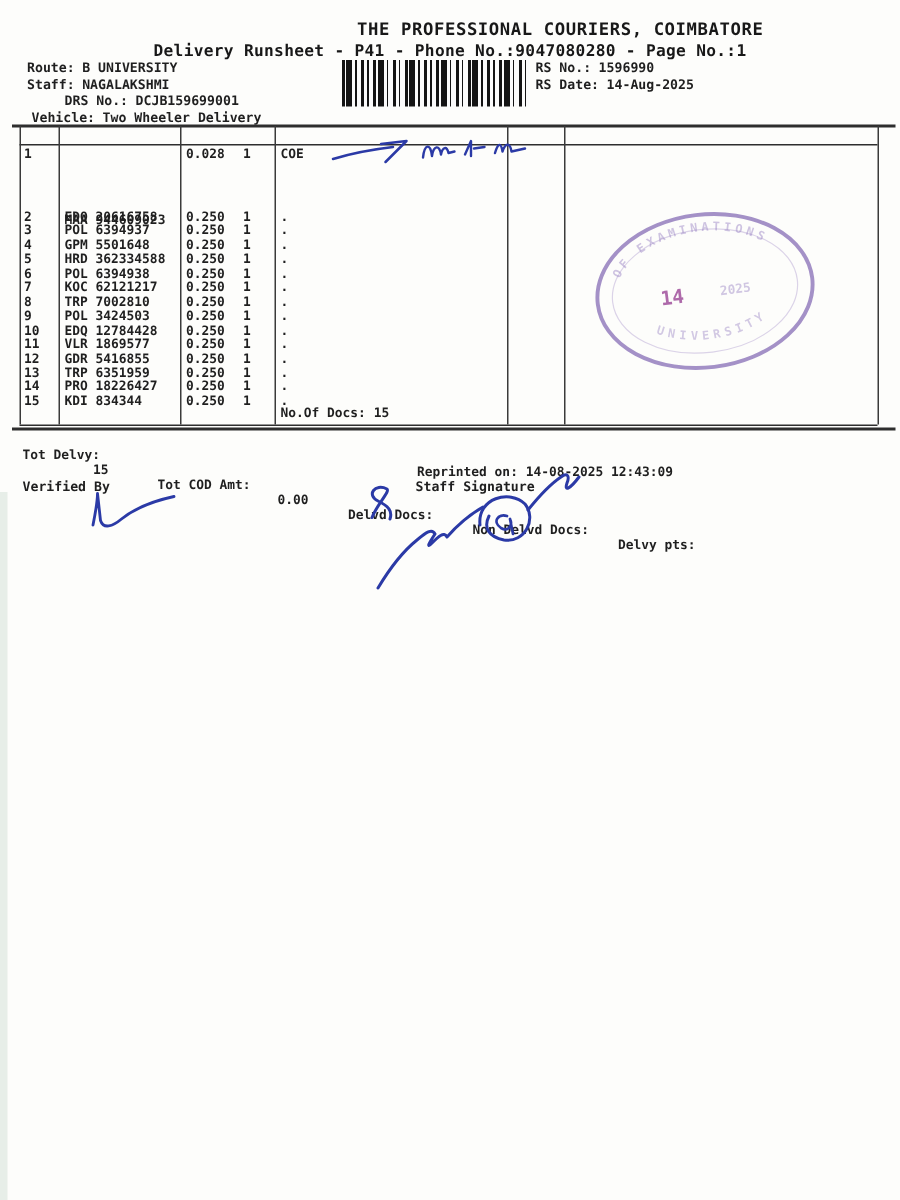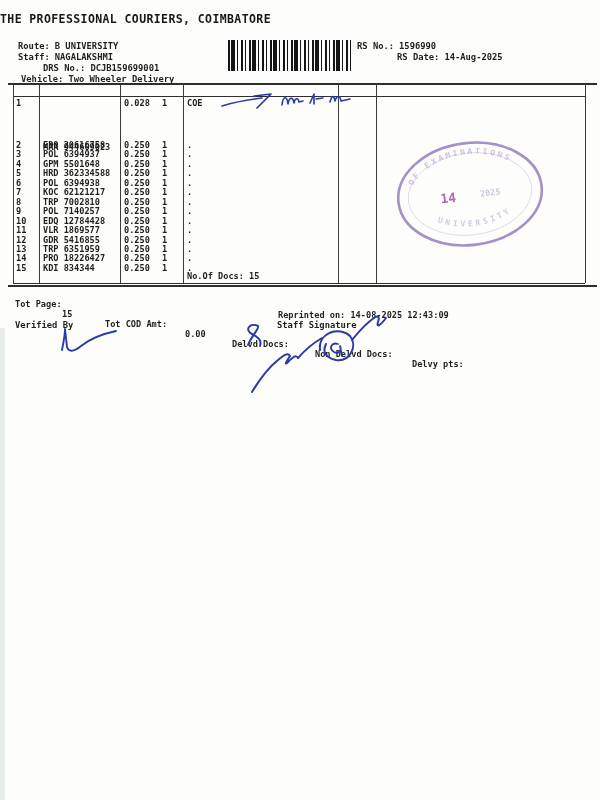--- a/index.html
+++ b/index.html
@@ -3,21 +3,21 @@
 <meta charset="utf-8">
 <style>
   html,body{margin:0;padding:0;background:#ffffff;}
   .page{
     position:relative;width:600px;height:800px;overflow:hidden;
     background:#fdfdfb;
     font-family:"DejaVu Sans Mono","Liberation Mono",monospace;
     color:#1f1f1f;font-weight:700;
   }
   .abs{position:absolute;white-space:pre;}
-  .t-title{top:12px;left:0;width:509px;text-align:left;font-size:11.5px;letter-spacing:.4px;color:#181818;}
+  .t-title{top:12px;left:0;width:509px;text-align:right;font-size:11.5px;letter-spacing:.4px;color:#181818;}
   .t-sub{top:27px;left:0;width:600px;text-align:center;font-size:10.8px;letter-spacing:.2px;color:#181818;}
   .fs{font-size:8.8px;}
   .fss{font-size:8.6px;}
   .lbl{margin-right:5px;}
   .hline{position:absolute;background:#2e2e2e;height:1px;}
   .vline{position:absolute;background:#3a3a3a;width:1px;}
   .barcode{
     position:absolute;left:228px;top:40px;width:125px;height:31px;
     background:repeating-linear-gradient(90deg,
       #141414 0 2px,#fbfbfb 2px 3px,
@@ -32,30 +32,31 @@
   .pen{stroke:#2b3aa6;fill:none;stroke-linecap:round;stroke-linejoin:round;}
   .leftstrip{position:absolute;left:0;top:328px;width:5px;height:472px;background:#e7eee8;}
   .stamp-svg{position:absolute;left:388px;top:132px;width:164px;height:124px;filter:blur(.35px);}
 </style>
 </head>
 <body>
 
 <div class="page">
 
   <div class="abs t-title">THE PROFESSIONAL COURIERS, COIMBATORE</div>
+  <div class="abs t-sub">Delivery Runsheet - P41 - Phone No.:9047080280 - Page No.:1</div>
 
   <div class="abs fs" style="left:18px;top:41px;"><span class="lbl">Route:</span><span>B UNIVERSITY</span></div>
   <div class="abs fs" style="left:18px;top:52px;"><span class="lbl">Staff:</span><span>NAGALAKSHMI</span></div>
   <div class="abs fs" style="left:18px;top:63px;padding-left:25px;"><span class="lbl">DRS No.:</span><span>DCJB159699001</span></div>
   <div class="abs fs" style="left:21px;top:74px;"><span class="lbl">Vehicle:</span><span>Two Wheeler Delivery</span></div>
 
   <div class="barcode"></div>
 
   <div class="abs fs" style="left:357px;top:41px;"><span class="lbl">RS No.:</span><span>1596990</span></div>
-  <div class="abs fs" style="left:357px;top:52px;margin-left:40px;"><span class="lbl">RS Date:</span><span>14-Aug-2025</span></div>
+  <div class="abs fs" style="left:357px;top:52px;"><span class="lbl">RS Date:</span><span>14-Aug-2025</span></div>
 
   <div class="hline" style="left:8px;top:83px;width:589px;height:2px;"></div>
   <div class="hline" style="left:13px;top:96px;width:572px;"></div>
   <div class="hline" style="left:13px;top:283px;width:572px;"></div>
   <div class="hline" style="left:8px;top:285px;width:589px;height:2px;"></div>
   <div class="vline" style="left:13px;top:84px;height:199px;"></div>
   <div class="vline" style="left:39px;top:84px;height:199px;"></div>
   <div class="vline" style="left:120px;top:84px;height:199px;"></div>
   <div class="vline" style="left:183px;top:84px;height:199px;"></div>
   <div class="vline" style="left:338px;top:84px;height:199px;"></div>
@@ -115,21 +116,21 @@
       </div>
       <div class="trow" style="top: 196.7px;">
         <span style="left: 16px;">8</span>
         <span style="left: 43px;">TRP 7002810</span>
         <span style="left: 124px;">0.250</span>
         <span style="left: 162px;">1</span>
         <span style="left: 187px;">.</span>
       </div>
       <div class="trow" style="top: 206.15px;">
         <span style="left: 16px;">9</span>
-        <span style="left: 43px;">POL 7140257</span>
+        <span style="left: 43px;">POL 3424503</span>
         <span style="left: 124px;">0.250</span>
         <span style="left: 162px;">1</span>
         <span style="left: 187px;">.</span>
       </div>
       <div class="trow" style="top: 215.6px;">
         <span style="left: 16px;">10</span>
         <span style="left: 43px;">EDQ 12784428</span>
         <span style="left: 124px;">0.250</span>
         <span style="left: 162px;">1</span>
         <span style="left: 187px;">.</span>
@@ -194,21 +195,21 @@
       </text>
       <text font-size="8" fill="#8d74bd" opacity="0.38" letter-spacing="3" font-family="DejaVu Sans Mono, monospace">
         <textPath href="#arcBot" startOffset="22%">UNIVERSITY</textPath>
       </text>
       <text x="52" y="68" font-size="13" font-weight="bold" fill="#a0509c" opacity="0.85" font-family="DejaVu Sans Mono, monospace">14</text>
       <text x="92" y="66" font-size="8.5" fill="#8d74bd" opacity="0.4" font-family="DejaVu Sans Mono, monospace">2025</text>
     </g>
   </svg>
 
   <div class="abs fss" style="left:0;top:289px;width:600px;">
-    <span style="position:absolute;left:15px;">Tot Page:</span>
+    <span style="position:absolute;left:15px;">Tot Delvy:</span>
     <span style="position:absolute;left:62px;">15</span>
     <span style="position:absolute;left:105px;">Tot COD Amt:</span>
     <span style="position:absolute;left:185px;">0.00</span>
     <span style="position:absolute;left:232px;">Delvd Docs:</span>
     <span style="position:absolute;left:315px;">Non Delvd Docs:</span>
     <span style="position:absolute;left:412px;">Delvy pts:</span>
   </div>
   <div class="abs fss" style="left:0;top:300px;width:600px;">
     <span style="position:absolute;left:278px;">Reprinted on: 14-08-2025 12:43:09</span>
   </div>

